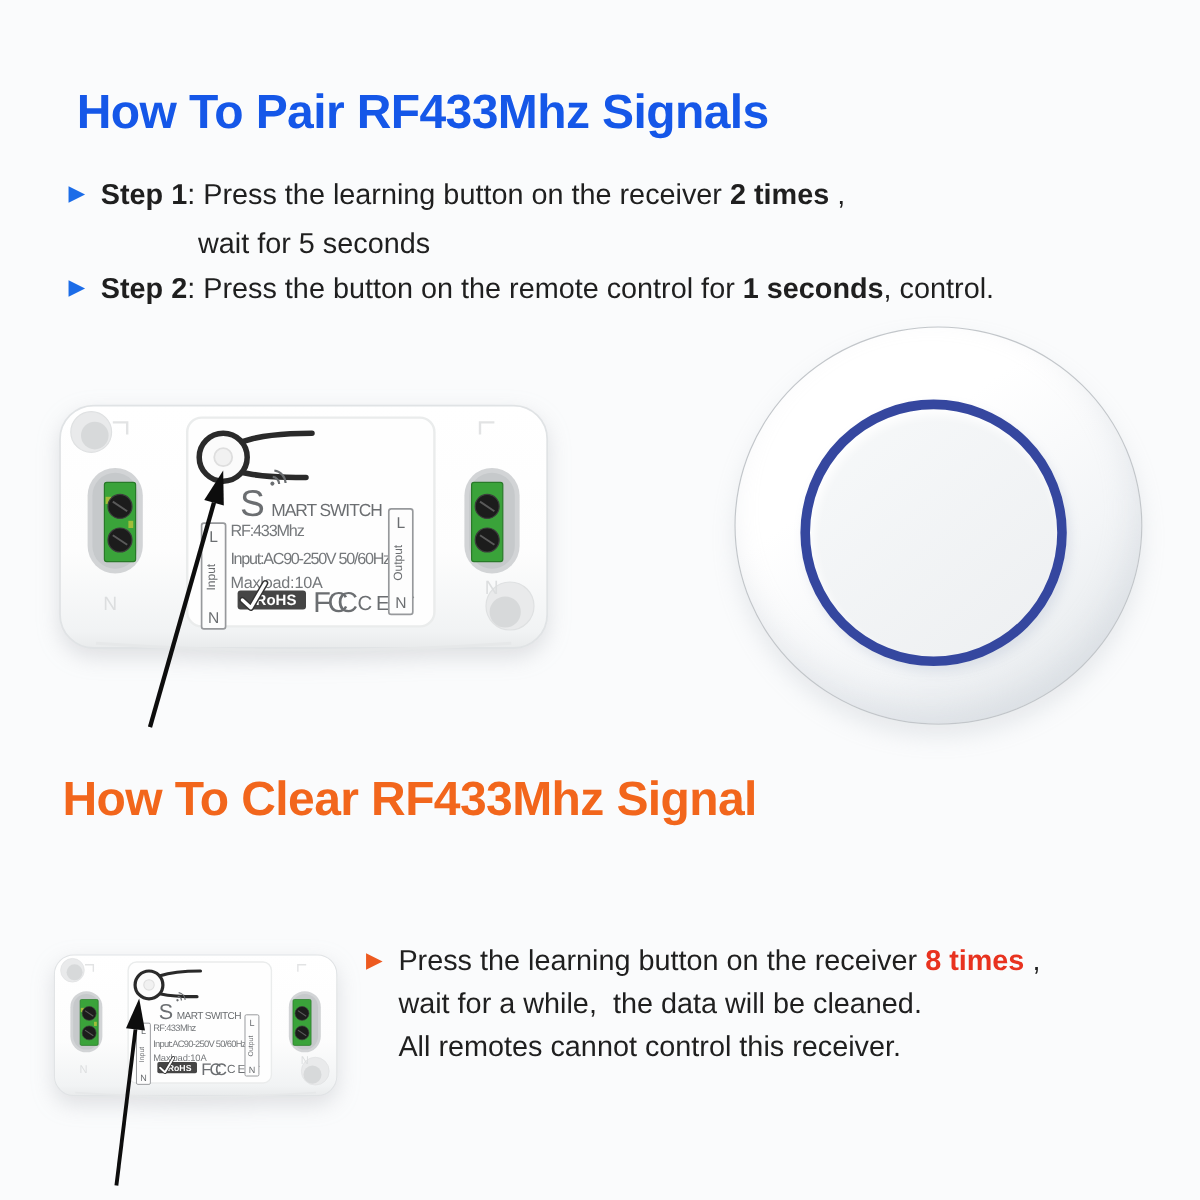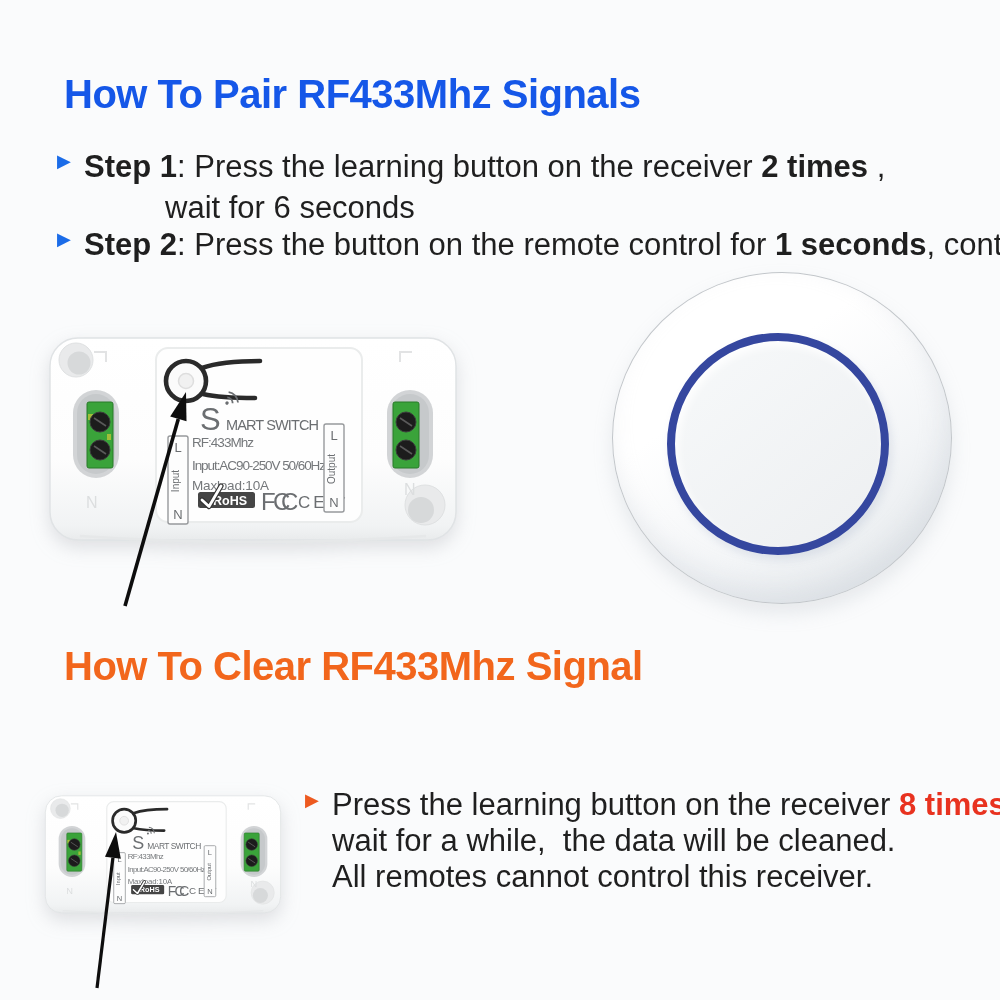--- a/index.html
+++ b/index.html
@@ -7,23 +7,23 @@
     position:relative; width:1000px; height:1000px;
     background:#fafbfc; overflow:hidden;
     font-family:"Liberation Sans", sans-serif;
     color:#1f1f1f;
   }
   .title {
     position:absolute; font-weight:bold; font-size:40px;
     letter-spacing:-0.5px; white-space:pre; line-height:1.1;
   }
   #pair-title  { left:64px; top:72px;  color:var(--blue-title); }
-  #clear-title { left:64px; top:644px; color:var(--orange-title); }
-
-  .step-text { position:absolute; font-size:31px; white-space:pre; }
+  #clear-title { left:52px; top:644px; color:var(--orange-title); }
+
+  .step-text { position:absolute; font-size:24px; white-space:pre; }
   .bullet { position:absolute; font-size:18px; line-height:1; }
   .bullet.blue { color:var(--bullet-blue); }
   .bullet.orange { color:var(--bullet-orange); }
   b { font-weight:bold; }
   .hl-red { color:var(--red-highlight); font-weight:bold; }
 
   
   svg.receiver { position:absolute; overflow:visible;
     filter:drop-shadow(0 7px 9px rgba(150,156,162,0.28)); }
   #receiver-large { left:46px;  top:330px; }
@@ -56,21 +56,21 @@
 </style>
 </head>
 <body>
 
 <div id="stage">
 
   <div id="pair-title" class="title">How To Pair RF433Mhz Signals</div>
 
   <span class="bullet blue" style="left:57px; top:152px;">▶</span>
   <div class="step-text" style="left:84px; top:149px;"><b>Step 1</b><span>: Press the learning button on the receiver </span><b>2 times</b><span> ,</span></div>
-  <div class="step-text" style="left:165px; top:190px;">wait for 6 seconds</div>
+  <div class="step-text" style="left:165px; top:190px;">wait for 5 seconds</div>
 
   <span class="bullet blue" style="left:57px; top:230px;">▶</span>
   <div class="step-text" style="left:84px; top:227px;"><b>Step 2</b><span>: Press the button on the remote control for </span><b>1 seconds</b><span>, control.</span></div>
 
   <svg id="receiver-large" class="receiver" width="414" height="215" viewBox="0 0 414 215">
     <defs>
       <linearGradient id="bodyGrad" x1="0" y1="0" x2="0" y2="1">
         <stop offset="0" stop-color="#ffffff"></stop>
         <stop offset="0.6" stop-color="#fdfdfd"></stop>
         <stop offset="0.93" stop-color="#f1f3f4"></stop>

